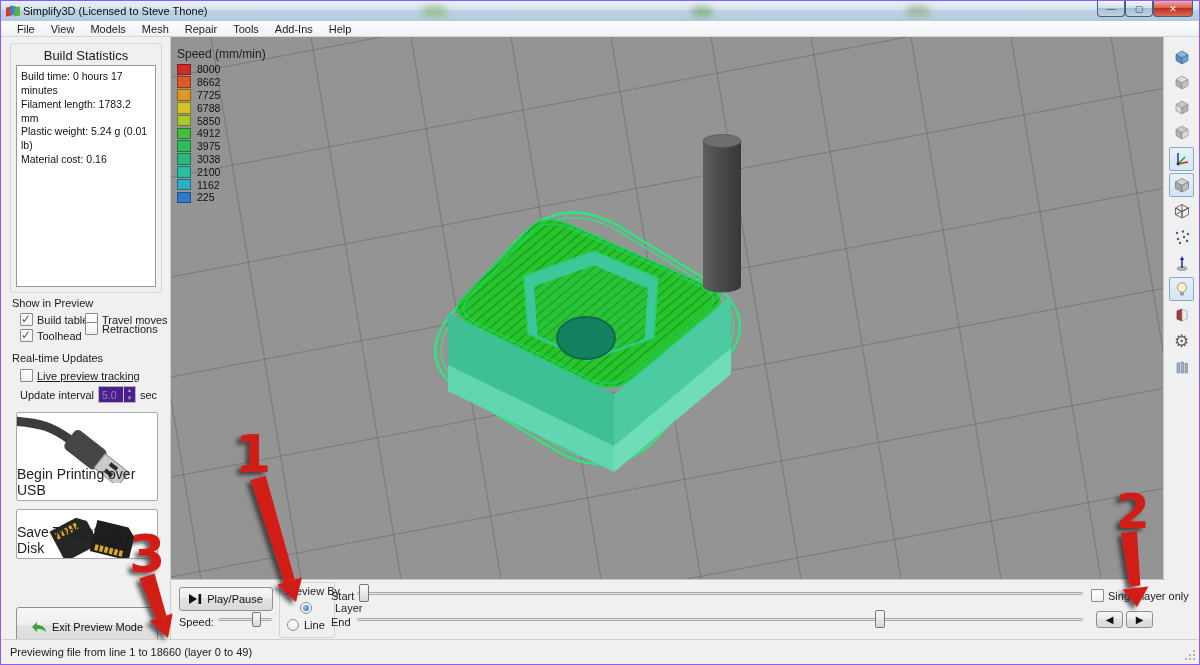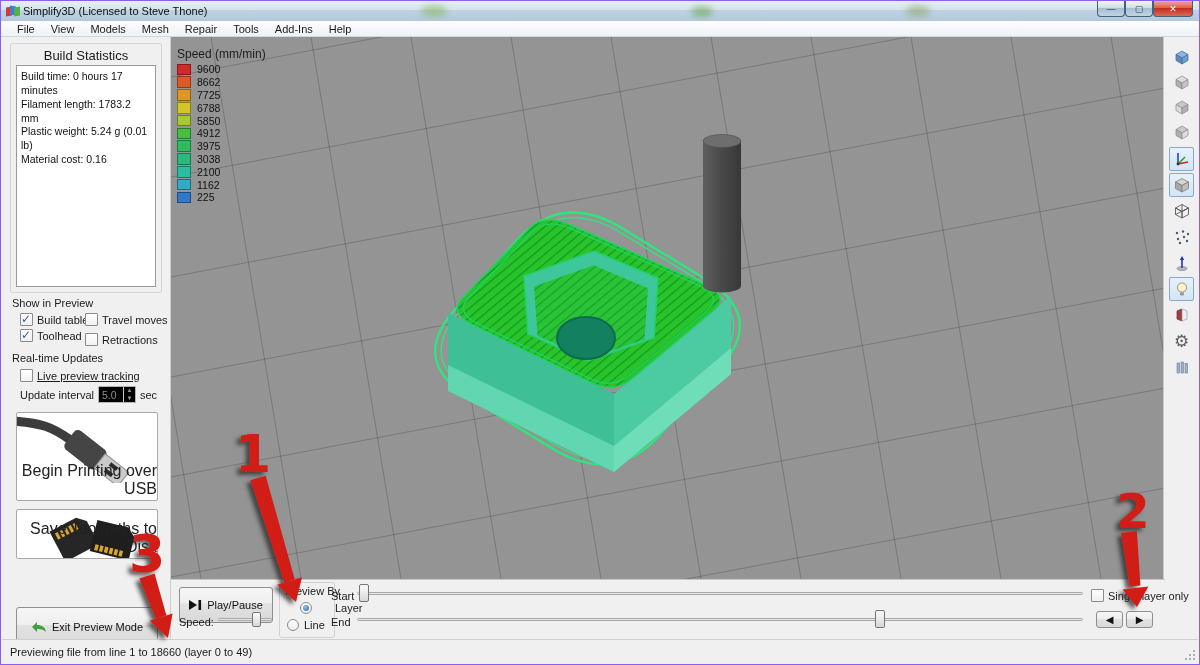--- a/index.html
+++ b/index.html
@@ -28,26 +28,26 @@
   
   .left-panel { position:absolute; left:1px; top:36px; width:169px; bottom:25px; background:#f0f0f0; border-right:1px solid #cdcdcd; }
   .stats-group { position:absolute; left:8px; top:6px; width:152px; height:250px; border:1px solid #d4d4d4; border-radius:3px; }
   .stats-title { position:absolute; top:4px; left:0; right:0; text-align:center; font-size:13px; }
   .stats-box { position:absolute; left:5px; top:21px; right:5px; bottom:5px; background:#fff; border:1px solid #9a9a9a; padding:4px 4px; font-size:10.5px; line-height:1.32; color:#111; }
   .section-title { position:absolute; left:10px; font-size:11px; }
   .cb { width:13px; height:13px; border:1px solid #8b8b8b; border-radius:1px; background:linear-gradient(#ffffff,#f0f0f0); display:inline-block; position:relative; flex:none; }
   .cb.checked::after { content:"✓"; position:absolute; left:0px; top:-2px; font-size:12px; font-weight:bold; color:#2f5fa0; }
   .cb-row { position:absolute; display:flex; align-items:center; gap:4px; }
   .cb-label { white-space:nowrap; }
-  .spinbox { display:inline-flex; width:38px; height:17px; border:1px solid #b4b4b4; background:#000000; color:#8c8c8c; align-items:center; }
+  .spinbox { display:inline-flex; width:38px; height:17px; border:1px solid #b4b4b4; background:#4c1d95; color:#8c8c8c; align-items:center; }
   .spinbox .val { flex:1; text-align:left; padding-left:3px; font-size:10.5px; }
   .spin-arrows { width:12px; height:100%; border-left:1px solid #c8c8c8; display:flex; flex-direction:column; }
   .spin-arrows b { flex:1; font-size:6px; line-height:7px; color:#9a9a9a; text-align:center; font-weight:normal; }
   .img-button { position:absolute; left:14px; width:142px; background:#fff; border:1px solid #a8a8a8; border-radius:2px; overflow:hidden; }
-  .img-button .caption { position:absolute; left:0; right:0; bottom:2px; text-align:right; font-size:16px; color:#222; }
+  .img-button .caption { position:absolute; left:0; right:0; bottom:2px; text-align:left; font-size:14px; color:#222; }
   .btn { background:linear-gradient(180deg,#f6f6f6,#eeeeee 45%,#e2e2e2 46%,#d9d9d9); border:1px solid #8e8f8f; border-radius:3px; font-size:11px; display:flex; align-items:center; justify-content:center; gap:5px; color:#111; }
 
   
   .viewport { position:absolute; left:170px; top:36px; width:994px; height:542px; background:#949494; overflow:hidden; }
   .mode-label { position:absolute; left:0; right:40px; top:8px; text-align:center; font-size:11px; color:#2d2d2d; z-index:5; }
   .legend { position:absolute; left:6px; top:10px; z-index:5; }
   .legend-title { font-size:12px; color:#1d1d1d; margin-bottom:2px; }
   .legend-row { display:flex; align-items:center; height:12.8px; }
   .legend-row .swatch { width:14px; height:11.5px; border:1px solid rgba(0,0,0,.35); flex:none; }
   .legend-row .lv { margin-left:6px; font-size:10.5px; color:#111; }
@@ -137,21 +137,21 @@
       <span class="cb-label">Build table</span>
     </div>
     <div class="cb-row" style="left:83px;top:276px;">
       <span class="cb"></span>
       <span class="cb-label">Travel moves</span>
     </div>
     <div class="cb-row" style="left:18px;top:292px;">
       <span class="cb checked"></span>
       <span class="cb-label">Toolhead</span>
     </div>
-    <div class="cb-row" style="left:83px;top:296px;">
+    <div class="cb-row" style="left:83px;top:285px;">
       <span class="cb"></span>
       <span class="cb-label">Retractions</span>
     </div>
 
     <div class="section-title" style="top:315px;">Real-time Updates</div>
     <div class="cb-row" style="left:18px;top:332px;text-decoration:underline;">
       <span class="cb"></span>
       <span class="cb-label">Live preview tracking</span>
     </div>
     <div class="cb-row" style="left:18px;top:349px;">
@@ -274,21 +274,21 @@
         <path d="M532,104 L532,249 A19,6.5 0 0 0 570,249 L570,104 Z" fill="url(#cyl)"></path>
         <ellipse cx="551" cy="104" rx="19" ry="6.5" fill="#6e6e6e" stroke="#555" stroke-width="0.8"></ellipse>
       </g>
     </svg>
 
 
     <div class="legend">
       <div class="legend-title">Speed (mm/min)</div>
       <div class="legend-row">
           <span class="swatch" style="background: rgb(207, 42, 39);"></span>
-          <span class="lv">9600</span>
+          <span class="lv">8000</span>
         </div>
       <div class="legend-row">
           <span class="swatch" style="background: rgb(220, 90, 38);"></span>
           <span class="lv">8662</span>
         </div>
       <div class="legend-row">
           <span class="swatch" style="background: rgb(220, 151, 38);"></span>
           <span class="lv">7725</span>
         </div>
       <div class="legend-row">
@@ -417,21 +417,21 @@
           <g fill="#9fb0c8" stroke="#70819c" stroke-width="0.6">
             <rect x="4" y="5" width="2.6" height="10"></rect>
             <rect x="8" y="4" width="2.6" height="11"></rect>
             <rect x="12" y="5.5" width="2.6" height="9.5"></rect>
           </g>
         </svg>
     </div>
   </div>
 
   <div class="bottom-bar">
-    <div class="btn" style="position:absolute;left:8px;top:7px;width:94px;height:36px;align-items:center;">
+    <div class="btn" style="position:absolute;left:8px;top:7px;width:94px;height:24px;align-items:center;">
       <svg width="13" height="10" viewBox="0 0 13 10">
           <polygon points="0,0 8,5 0,10" fill="#111"></polygon>
           <rect x="9.5" y="0" width="2.6" height="10" fill="#111"></rect>
         </svg>
       <span>Play/Pause</span>
     </div>
     <span style="position:absolute;left:8px;top:36px;">Speed:</span>
     <div class="slider small" style="left:47px;top:30px;width:54px;">
       <div class="track"></div>
       <div class="thumb" style="left: 72%;"></div>

